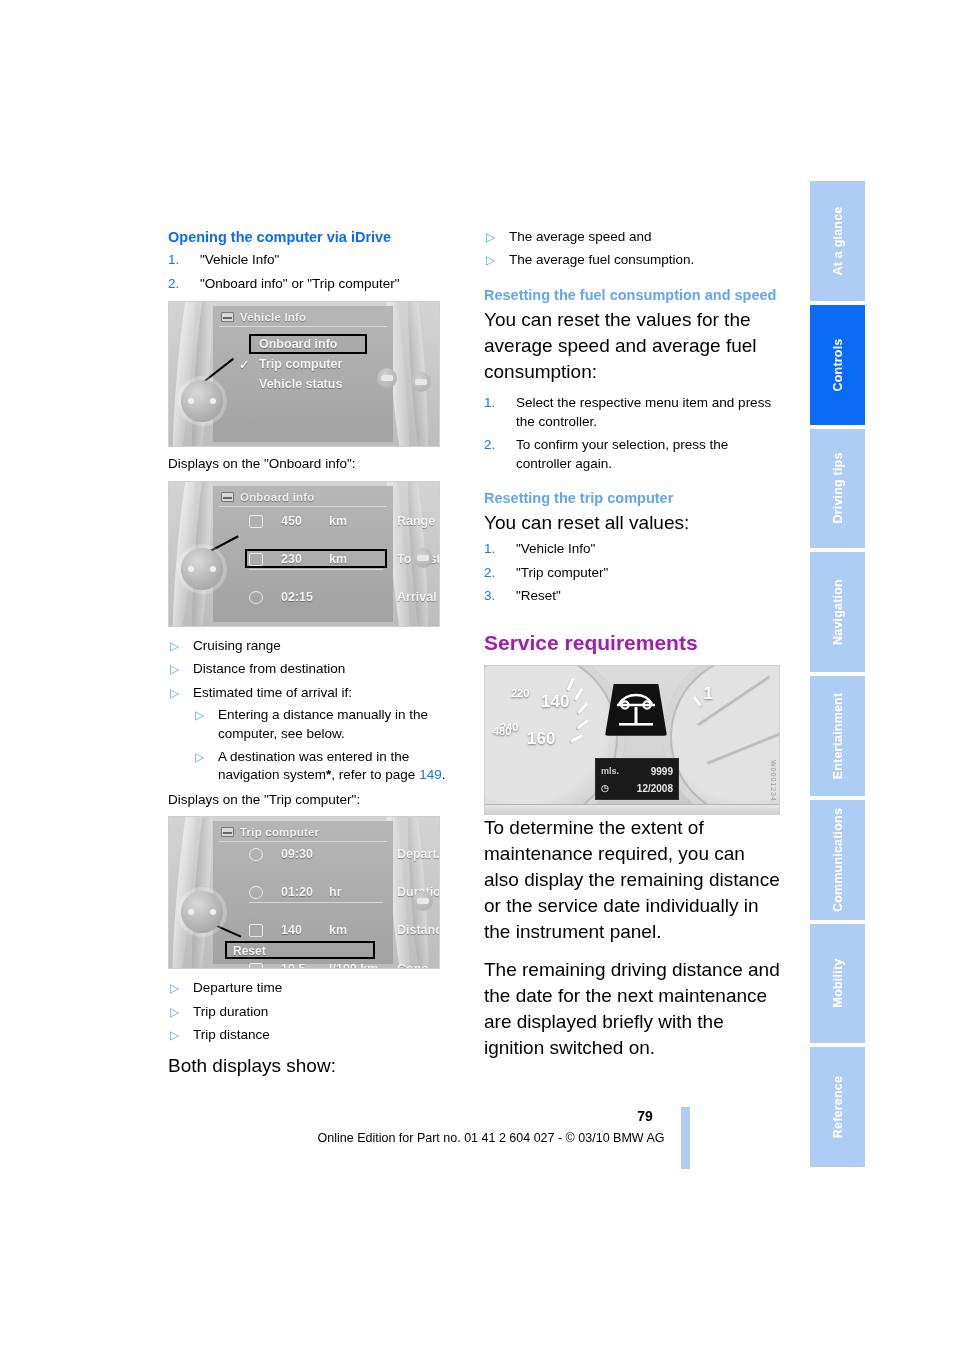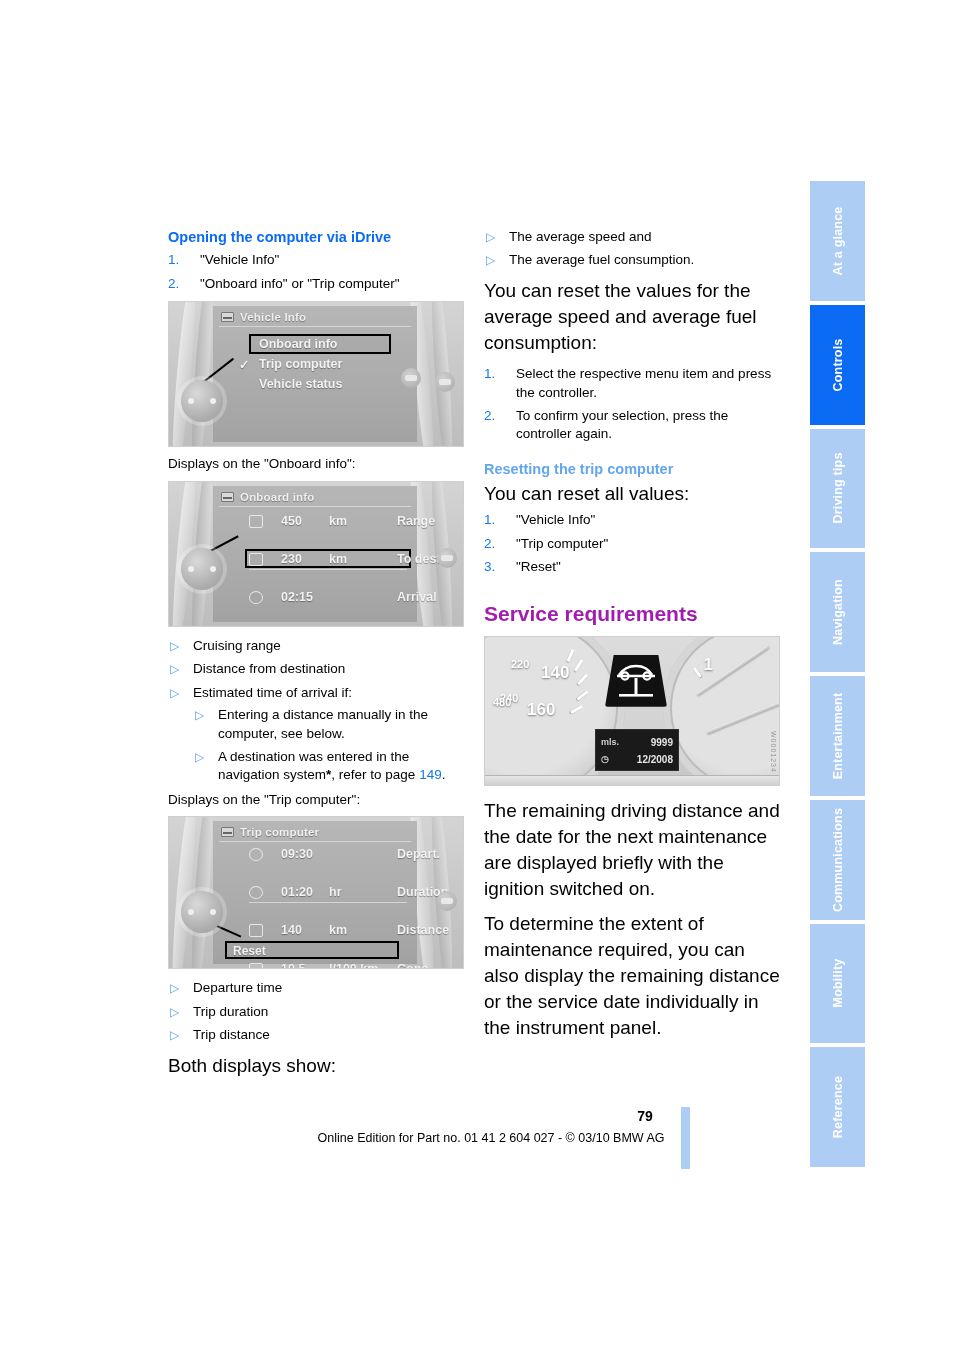--- a/index.html
+++ b/index.html
@@ -106,21 +106,21 @@
   }
   ul.tri.nested { margin:4px 0 6px 0; }
   ul.tri.nested > li { padding-left:25px; margin-bottom:5px; }
 
   .pagelink { color:#1279e8; }
   .asterisk { font-weight:bold; }
 
   
   .figure {
     position:relative;
-    width:296px;
+    width:272px;
     border:1px solid #cfcfcf;
     overflow:hidden;
     background:
       linear-gradient(180deg, #d4d4d4 0%, #c9c9c9 45%, #bdbdbd 100%);
   }
   .idrive { height:146px; }
 
   
   .band {
     position:absolute;
@@ -546,20 +546,21 @@
       <li>
         <span class="bullet">▷</span>
         <span>The average speed and</span>
       </li>
       <li>
         <span class="bullet">▷</span>
         <span>The average fuel consumption.</span>
       </li>
     </ul>
 
+    <h2 class="sub-head" style="margin-top:16px;">Resetting the fuel consumption and speed</h2>
 
     <p class="body-text">You can reset the values for the average speed and average fuel consumption:</p>
 
     <ol class="steps">
       <li>
         <span class="num">1.</span>
         <span>Select the respective menu item and press the controller.</span>
       </li>
       <li>
         <span class="num">2.</span>
@@ -624,23 +625,23 @@
         <span class="t" style="top:7px;">mls.</span>
         <span class="r" style="top:7px;">9999</span>
         <span class="t" style="top:24px;">◷</span>
         <span class="r" style="top:24px;">12/2008</span>
       </div>
 
       <div class="cluster-foot"></div>
       <div class="watermark">W0001234</div>
     </div>
 
+    <p class="body-text">To determine the extent of maintenance required, you can also display the remaining distance or the service date individually in the instrument panel.</p>
+
     <p class="body-text" style="margin-top:12px;">The remaining driving distance and the date for the next maintenance are displayed briefly with the ignition switched on.</p>
-
-    <p class="body-text">To determine the extent of maintenance required, you can also display the remaining distance or the service date individually in the instrument panel.</p>
   </div>
 
   <div id="pagenum">
     <span>79</span>
   </div>
   <div id="footline">
     <span>Online Edition for Part no. 01 41 2 604 027 - © 03/10 BMW AG</span>
   </div>
   <div id="footbar"></div>
 

